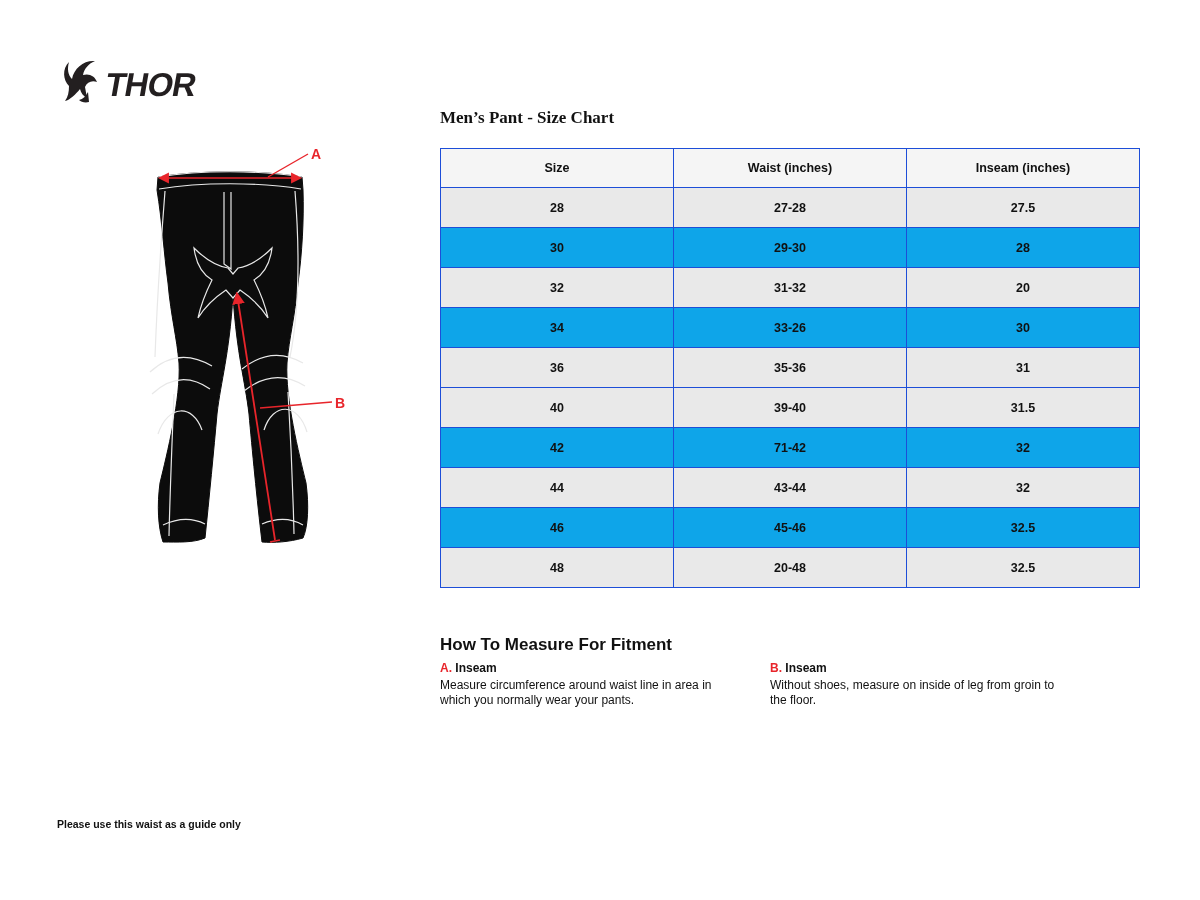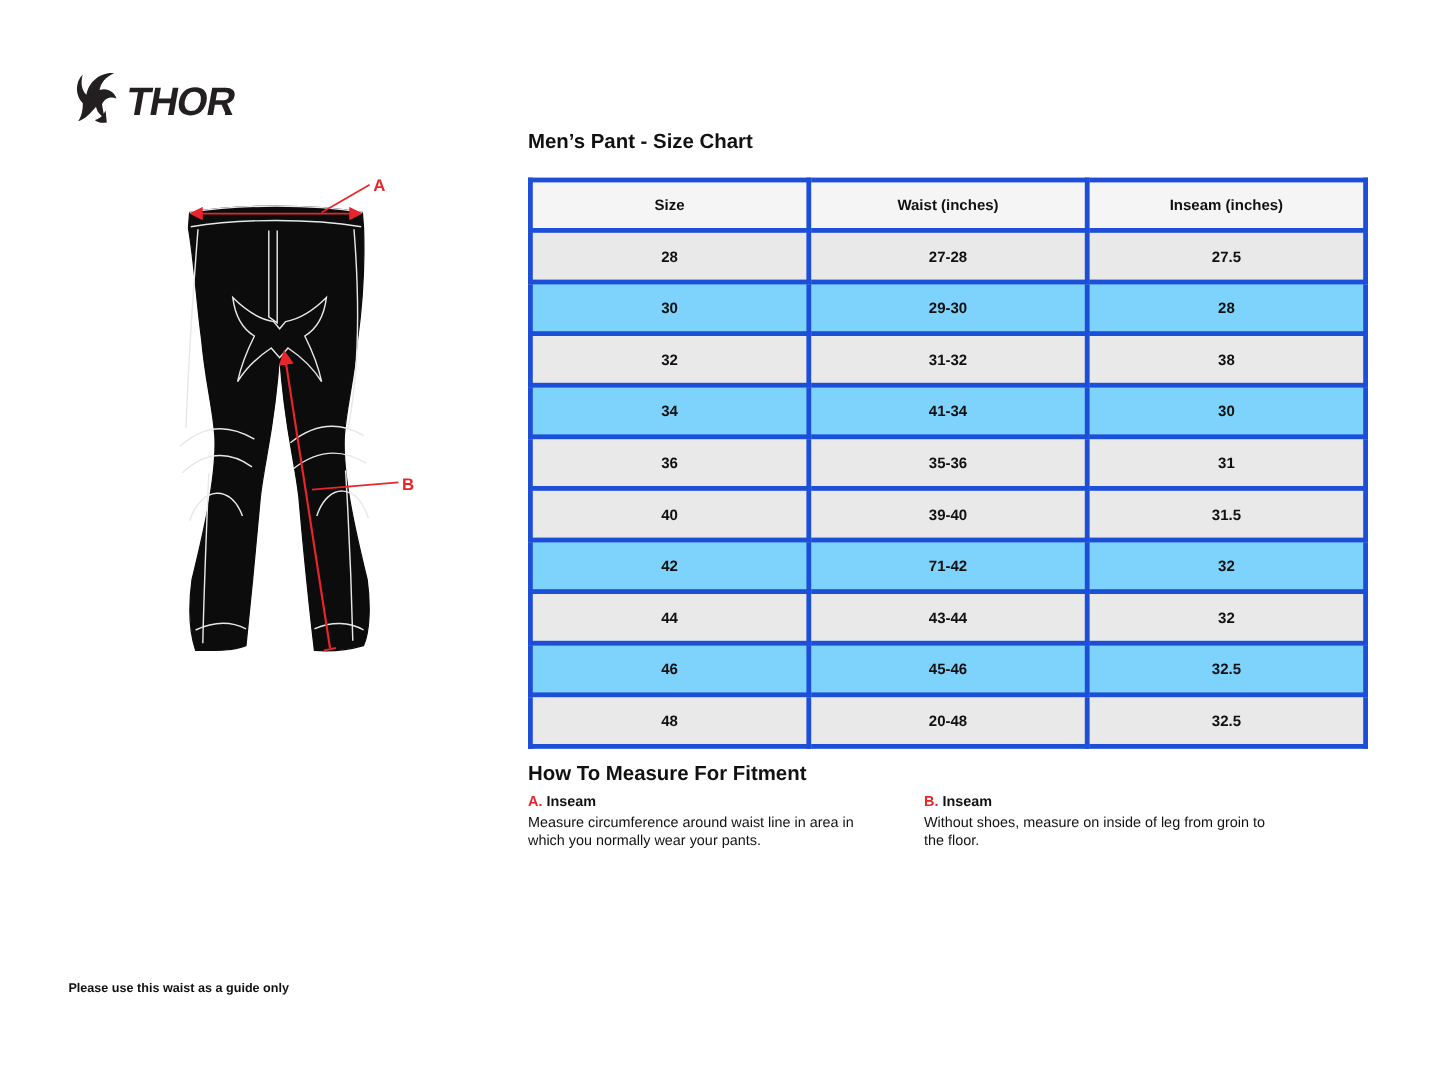--- a/index.html
+++ b/index.html
@@ -16,33 +16,33 @@
   
   .logo { position: absolute; left: 55px; top: 56px; width: 150px; height: 52px; }
 
   
   .pants { position: absolute; left: 138px; top: 142px; width: 235px; height: 415px; }
 
   
   .content { position: absolute; left: 440px; top: 0; width: 700px; }
   .chart-title {
     margin: 0; position: absolute; top: 108px; left: 0;
-    font-size: 17px; font-weight: 700; letter-spacing: 0px; color: #111;
+    font-size: 17px; font-weight: 700; letter-spacing: 0px; color: #111; font-family: Liberation Serif, serif;
   }
   .size-table {
     position: absolute; top: 148px; left: 0; width: 700px;
     border-collapse: collapse; table-layout: fixed;
   }
   .size-table th, .size-table td {
-    border: 4px solid #1d4ed8;
+    border: 1px solid #1d4ed8;
     text-align: center; vertical-align: middle;
     font-size: 12.5px; color: #111;
   }
   .size-table th { height: 36px; background: #f5f5f5; font-weight: 600; }
-  .size-table td { height: 37px; background: #7dd3fc; font-weight: 600; }
+  .size-table td { height: 37px; background: #0ea5e9; font-weight: 600; }
   .size-table tr.striped td { background: #e9e9e9; }
 
   .fitment-title {
     margin: 0; position: absolute; top: 635px; left: 0;
     font-size: 17px; font-weight: 700; color: #111;
   }
   .fitment-cols { position: absolute; top: 661px; left: 0; width: 700px; }
   .fitment-item { position: absolute; top: 0; }
   .fitment-item.col-a { left: 0; width: 300px; }
   .fitment-item.col-b { left: 330px; width: 285px; }
@@ -152,26 +152,26 @@
 
           <tr>
             <td>30</td>
             <td>29-30</td>
             <td>28</td>
           </tr>
 
           <tr class="striped">
             <td>32</td>
             <td>31-32</td>
-            <td>38</td>
+            <td>20</td>
           </tr>
 
           <tr>
             <td>34</td>
-            <td>41-34</td>
+            <td>33-26</td>
             <td>30</td>
           </tr>
 
           <tr class="striped">
             <td>36</td>
             <td>35-36</td>
             <td>31</td>
           </tr>
 
 

